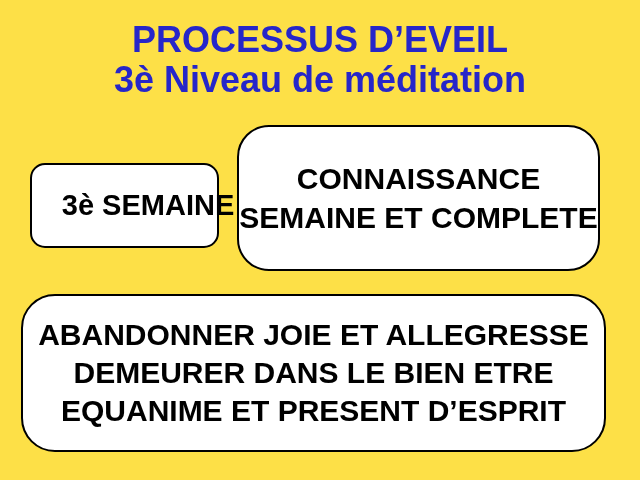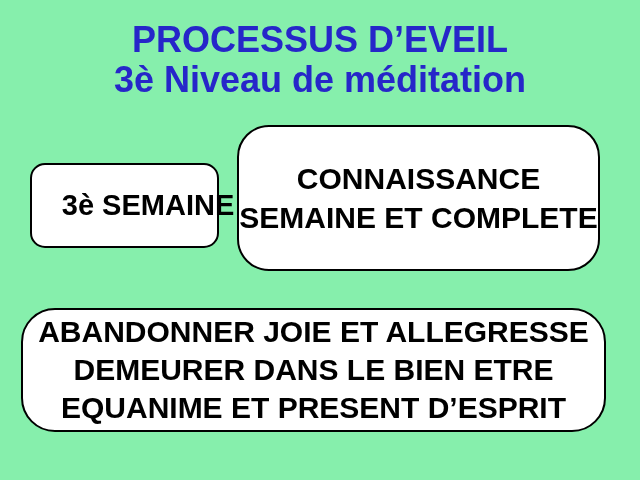--- a/index.html
+++ b/index.html
@@ -4,21 +4,21 @@
 <style>
   html, body {
     margin: 0;
     padding: 0;
     background: #ffffff;
   }
   .slide {
     position: relative;
     width: 640px;
     height: 480px;
-    background: #86efac;
+    background: #fde047;
     overflow: hidden;
     font-family: "Liberation Sans", "DejaVu Sans", sans-serif;
   }
   .title {
     position: absolute;
     left: 0;
     top: 20px;
     width: 640px;
     text-align: center;
     color: #2626c9;
@@ -53,23 +53,23 @@
     left: 237px;
     top: 125px;
     width: 363px;
     height: 146px;
     border-radius: 32px;
     font-size: 30px;
     line-height: 39px;
   }
   .box-practice {
     left: 21px;
-    top: 308px;
+    top: 294px;
     width: 585px;
-    height: 124px;
+    height: 158px;
     border-radius: 34px;
     font-size: 30px;
     line-height: 38px;
   }
   .line {
     display: block;
     white-space: nowrap;
   }
 </style>
 </head>

